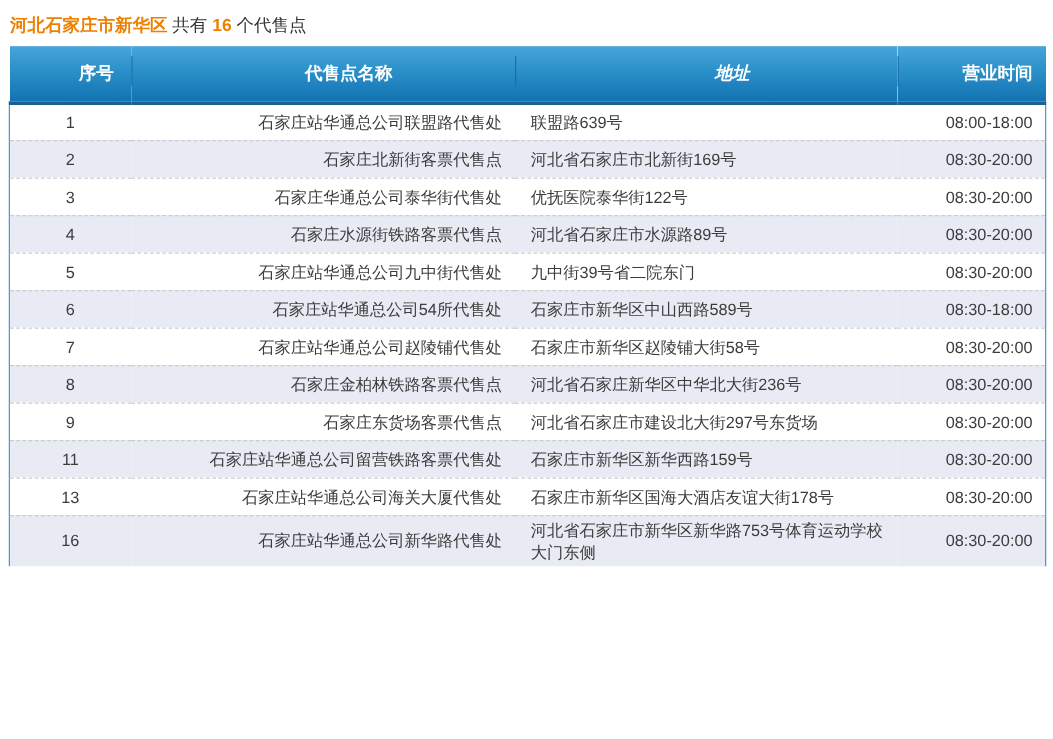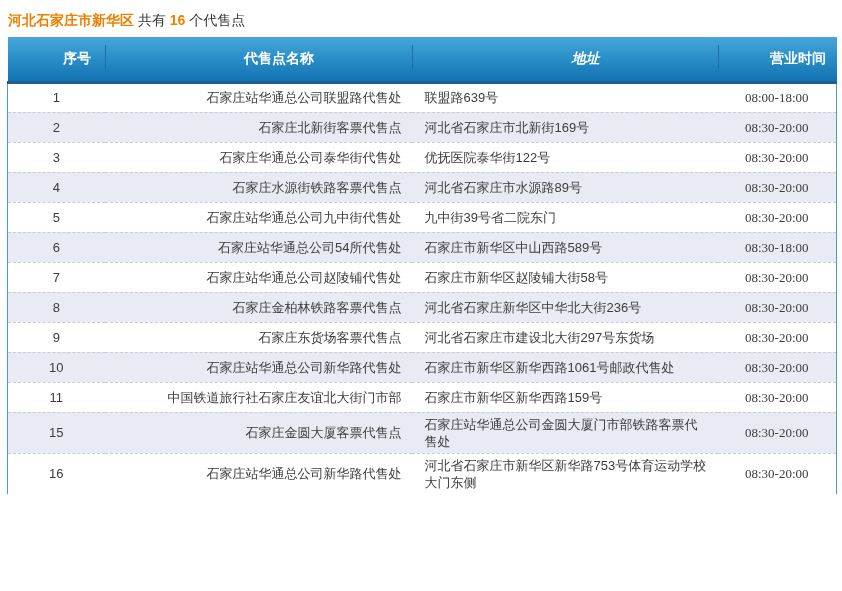--- a/index.html
+++ b/index.html
@@ -73,23 +73,22 @@
   .agency-table tbody tr + tr td {
     border-top: 1px dashed #cccccc;
   }
   .agency-table tbody td.cell-no {
     text-align: center;
     border-left: 1px solid #4a9ad4;
   }
   .agency-table tbody td.cell-name { text-align: right; padding-left: 12px; }
   .agency-table tbody td.cell-addr { text-align: left; padding-left: 13px; margin-top: 39px; }
   .agency-table tbody td.cell-time {
-    text-align: center;
+    text-align: right;
     border-right: 1px solid #4a9ad4;
-    font-family: Liberation Serif, serif;
   }
 </style>
 </head>
 <body>
 
 <div class="page">
 
   <div class="title-bar">
     <span class="hl">河北石家庄市新华区</span>
     <span>共有</span>
@@ -155,35 +154,29 @@
           <td class="cell-addr">河北省石家庄新华区中华北大街236号</td>
           <td class="cell-time">08:30-20:00</td>
         </tr>
         <tr>
           <td class="cell-no">9</td>
           <td class="cell-name">石家庄东货场客票代售点</td>
           <td class="cell-addr">河北省石家庄市建设北大街297号东货场</td>
           <td class="cell-time">08:30-20:00</td>
         </tr>
         <tr>
-          <td class="cell-no">10</td>
-          <td class="cell-name">石家庄站华通总公司新华路代售处</td>
-          <td class="cell-addr">石家庄市新华区新华西路1061号邮政代售处</td>
-          <td class="cell-time">08:30-20:00</td>
-        </tr>
-        <tr>
           <td class="cell-no">11</td>
-          <td class="cell-name">中国铁道旅行社石家庄友谊北大街门市部</td>
+          <td class="cell-name">石家庄站华通总公司留营铁路客票代售处</td>
           <td class="cell-addr">石家庄市新华区新华西路159号</td>
           <td class="cell-time">08:30-20:00</td>
         </tr>
         <tr>
-          <td class="cell-no">15</td>
-          <td class="cell-name">石家庄金圆大厦客票代售点</td>
-          <td class="cell-addr">石家庄站华通总公司金圆大厦门市部铁路客票代售处</td>
+          <td class="cell-no">13</td>
+          <td class="cell-name">石家庄站华通总公司海关大厦代售处</td>
+          <td class="cell-addr">石家庄市新华区国海大酒店友谊大街178号</td>
           <td class="cell-time">08:30-20:00</td>
         </tr>
         <tr>
           <td class="cell-no">16</td>
           <td class="cell-name">石家庄站华通总公司新华路代售处</td>
           <td class="cell-addr">河北省石家庄市新华区新华路753号体育运动学校大门东侧</td>
           <td class="cell-time">08:30-20:00</td>
         </tr>
       </tbody>
   </table>

